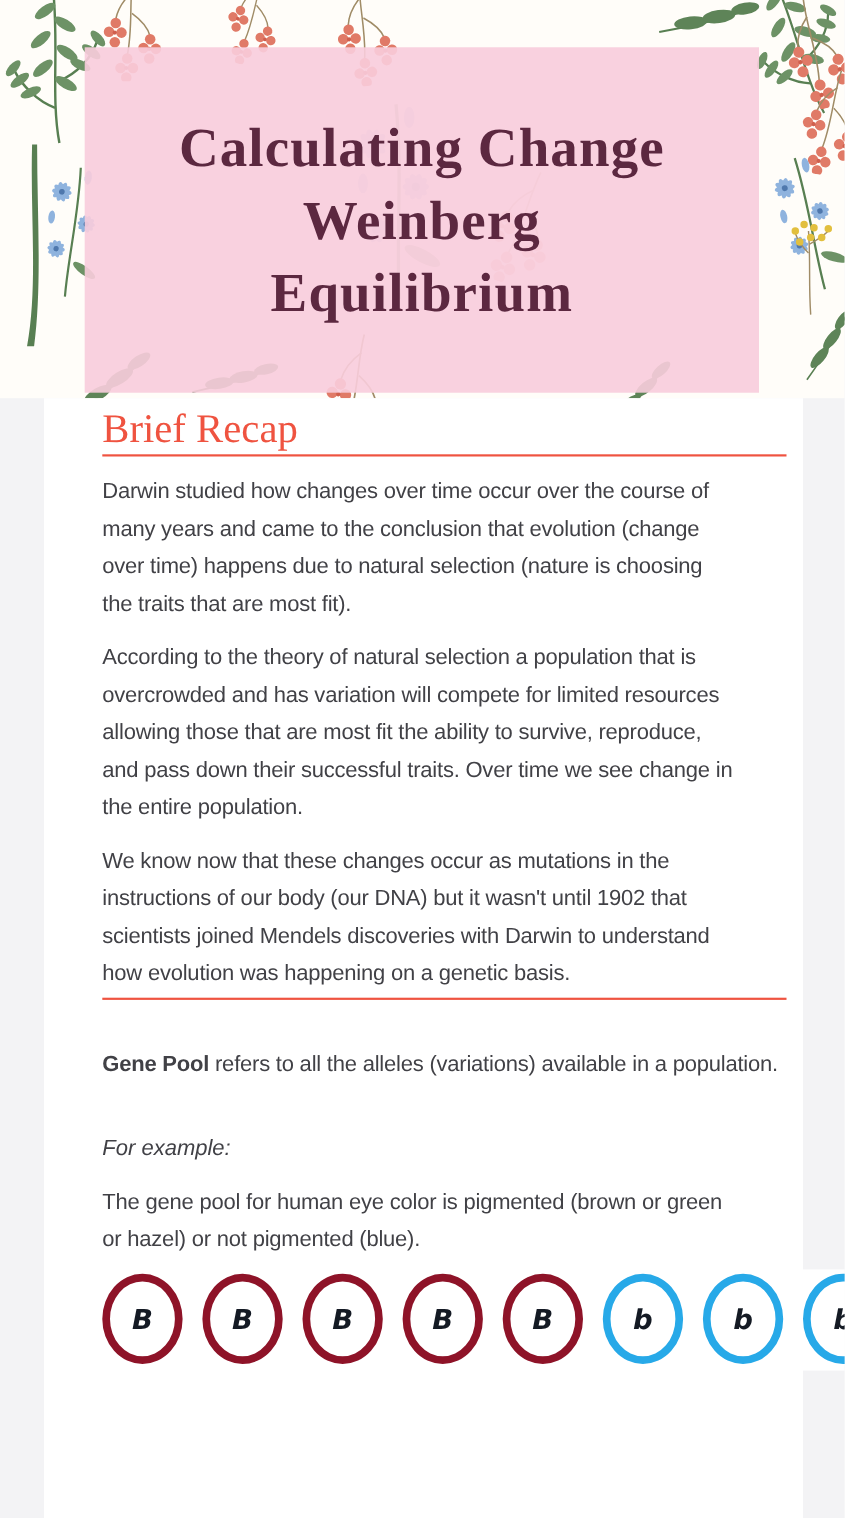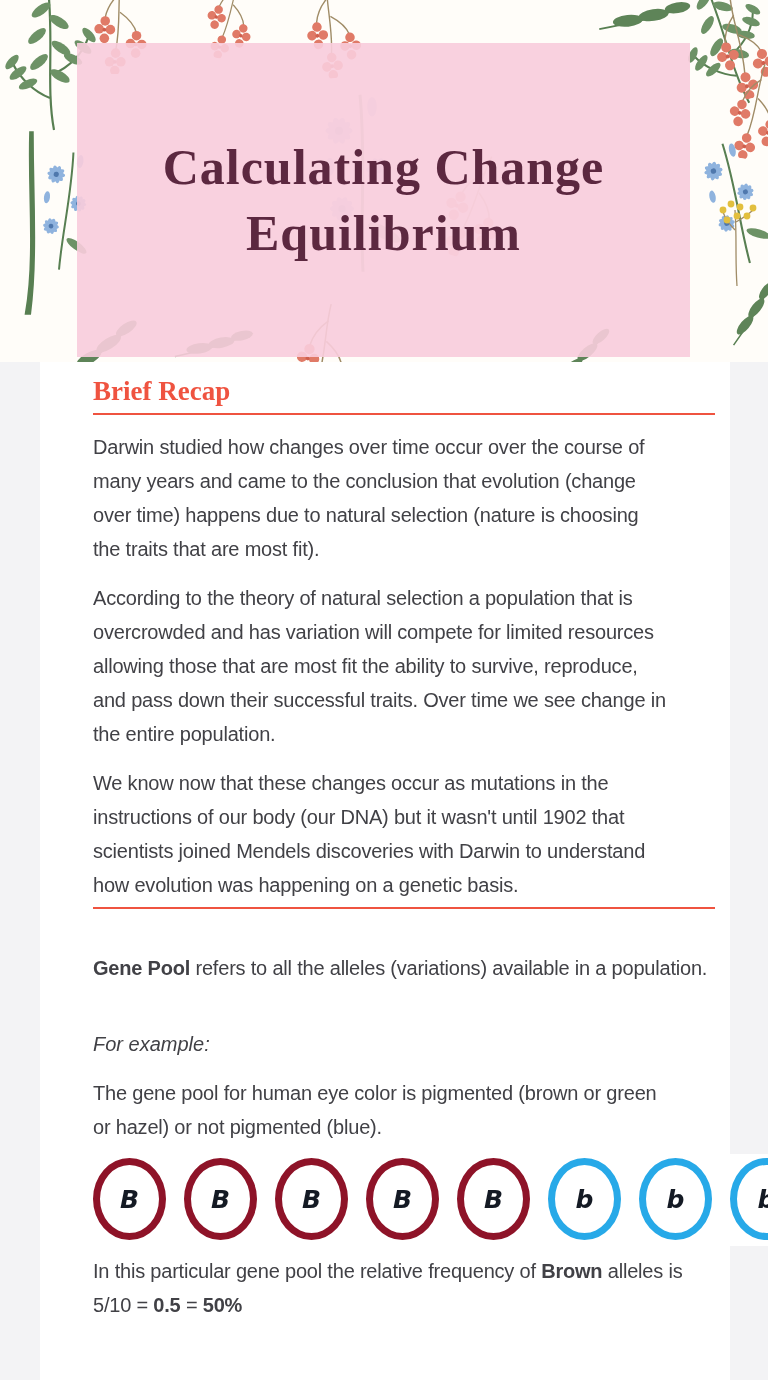--- a/index.html
+++ b/index.html
@@ -16,21 +16,21 @@
              background:var(--pinkrgba,rgba(248,204,220,.91));z-index:2;
              display:flex;flex-direction:column;align-items:center;justify-content:center;}
   .title-line{font-family:cursive;font-size:50px;line-height:66px;font-weight:600;
               letter-spacing:1px;color:var(--plum,#5c2840);white-space:nowrap;}
 
   
   .card{position:absolute;left:40px;top:362px;width:690px;height:1018px;
         background:var(--cardbg,#fff);z-index:3;}
   .inner{padding:12px 0 0 53px;}
 
-  h2{font-family:cursive;font-size:27px;line-height:34px;font-weight:700;
+  h2{font-family:cursive;font-size:37px;line-height:34px;font-weight:400;
      color:var(--accent,#ef5340);margin:0;}
   .section-rule{border:none;border-top:2px solid var(--accent,#ef5340);
                 width:622px;margin:5px 0 0 0;}
   p{margin:15px 0 0 0;width:575px;font-size:20px;line-height:34px;
     letter-spacing:-0.2px;color:var(--ink,#414146);}
   p b{font-weight:700;color:var(--ink,#414146);text-align:right;}
   .gap-lg{margin-top:70px;}
   .gap-md{margin-top:42px;}
   .italic{font-style:italic;letter-spacing:0;}
   .nowrap{white-space:nowrap;width:auto;}
@@ -212,20 +212,21 @@
       </svg>
     <svg class="fl" style="left:282px;top:300px;width:86px;height:108px;transform:rotate(6deg)">
         <use href="#berry"></use>
       </svg>
     <svg class="fl" style="left:544px;top:330px;width:74px;height:50px;transform:rotate(-18deg)">
         <use href="#leafpair"></use>
       </svg>
 
     <div class="title-box">
       <div class="title-line">Calculating Change</div>
+      <div class="title-line">Weinberg</div>
       <div class="title-line">Equilibrium</div>
     </div>
   </div>
 
   <div class="card">
     <div class="inner">
 
       <section>
         <h2>Brief Recap</h2>
         <hr class="section-rule">
@@ -264,18 +265,17 @@
               <span>b</span>
             </div>
             <div class="allele" style="border-color: rgb(39, 169, 232);">
               <span>b</span>
             </div>
             <div class="allele" style="border-color: rgb(39, 169, 232);">
               <span>b</span>
             </div>
           </div>
 
-        <p class="wide" style="margin-top:8px"><span>In this particular gene pool the relative frequency of </span><b>Brown</b><span> alleles is 5/10 = </span><b>0.5</b><span> = </span><b>50%</b></p>
       </section>
 
     </div>
   </div>
 </div>
 
 </body></html>

